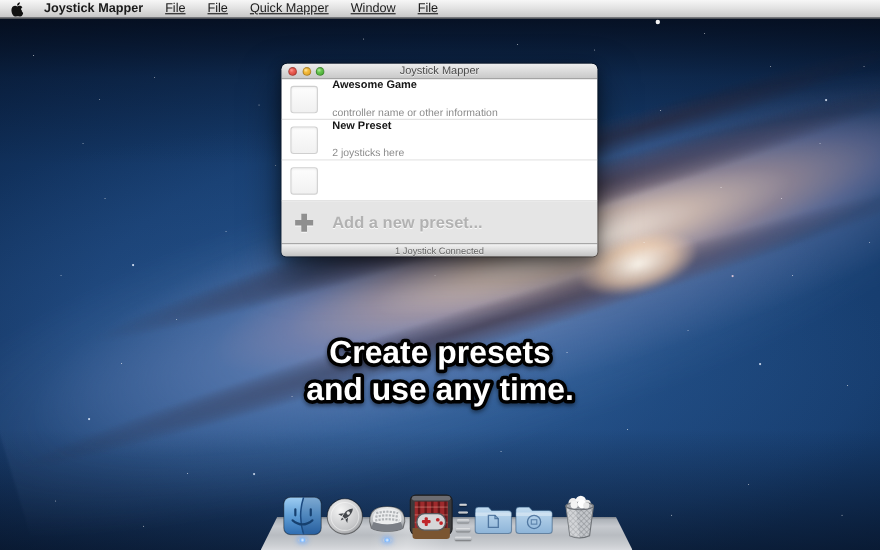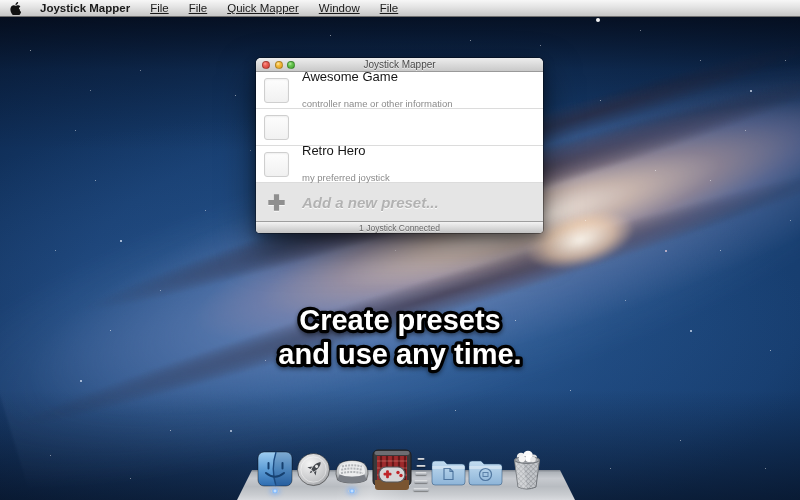--- a/index.html
+++ b/index.html
@@ -76,23 +76,23 @@
   .traffic { position:absolute; left:6px; top:3px; display:flex; gap:4.5px; }
   .tl { width:8px; height:8px; border-radius:50%; border:0.5px solid rgba(0,0,0,.25); }
   .tl.red { background:radial-gradient(circle at 35% 30%, #ff9a92 0%, #ec6157 35%, #cf3a30 100%); }
   .tl.yellow { background:radial-gradient(circle at 35% 30%, #ffe9a8 0%, #f6bd3c 35%, #dd9c22 100%); }
   .tl.green { background:radial-gradient(circle at 35% 30%, #b7eda2 0%, #69c651 35%, #3fa52c 100%); }
   .preset-row { height:37px; background:#fff; border-bottom:1px solid #dcdcdc;
     display:flex; align-items:center; padding-left:8px; }
   .thumb { width:25px; height:25px; border:1px solid #cfcfcf; border-radius:3px;
     background:linear-gradient(180deg,#fdfdfd,#f1f1f1); box-shadow:inset 0 1px 2px rgba(0,0,0,.06); flex:0 0 auto; }
   .row-text { margin-left:13px; line-height:1.1; }
-  .row-title { font-size:13px; font-weight:normal; color:#161616; }
+  .row-title { font-size:10px; font-weight:bold; color:#161616; }
   .row-sub { font-size:9.5px; color:#8b8b8b; margin-top:15px; }
-  .add-row { height:38px; background:#e5e5e5; display:flex; align-items:center; padding-left:8px;font-style:italic; }
+  .add-row { height:38px; background:#e5e5e5; display:flex; align-items:center; padding-left:8px; }
   .plus-wrap { width:25px; display:flex; justify-content:center; flex:0 0 auto; filter:drop-shadow(0 1px 0 rgba(255,255,255,.7)); }
   .add-label { margin-left:13px; font-size:15px; font-weight:bold; color:#b2b2b2; text-shadow:0 1px 0 rgba(255,255,255,.8); }
   .statusbar { height:12px; background:linear-gradient(180deg,#f3f3f3 0%, #d6d6d6 60%, #c3c3c3 100%);
     border-top:1px solid #9e9e9e; display:flex; align-items:center; justify-content:center; }
   .statusbar .status-text { font-size:8.5px; color:#666; text-shadow:0 1px 0 rgba(255,255,255,.6); }
 
   
   .caption { position:absolute; left:190px; top:294px; filter:drop-shadow(0 2px 2px rgba(0,0,0,.45)); }
   .caption text { font-family:"Liberation Sans", sans-serif; font-weight:bold; font-size:29px;
     fill:#fff; stroke:#000; stroke-width:6.5; paint-order:stroke fill;
@@ -152,28 +152,28 @@
     <div class="preset-row">
       <span class="thumb"></span>
       <span class="row-text">
         <div class="row-title">Awesome Game</div>
         <div class="row-sub">controller name or other information</div>
       </span>
     </div>
 
     <div class="preset-row">
       <span class="thumb"></span>
+      <span class="row-text">
+        <div class="row-title">New Preset</div>
+        <div class="row-sub">2 joysticks here</div>
+      </span>
     </div>
 
     <div class="preset-row">
       <span class="thumb"></span>
-      <span class="row-text">
-        <div class="row-title">Retro Hero</div>
-        <div class="row-sub">my preferred joystick</div>
-      </span>
     </div>
 
     <div class="add-row">
       <span class="plus-wrap">
         <svg width="19" height="19" viewBox="0 0 22 22">
           <path d="M8 1.5h6v6.5h6.5v6H14v6.5H8V14H1.5V8H8z" fill="#8f8f8f" rx="2"></path>
         </svg>
       </span>
       <span class="add-label">Add a new preset...</span>
     </div>

